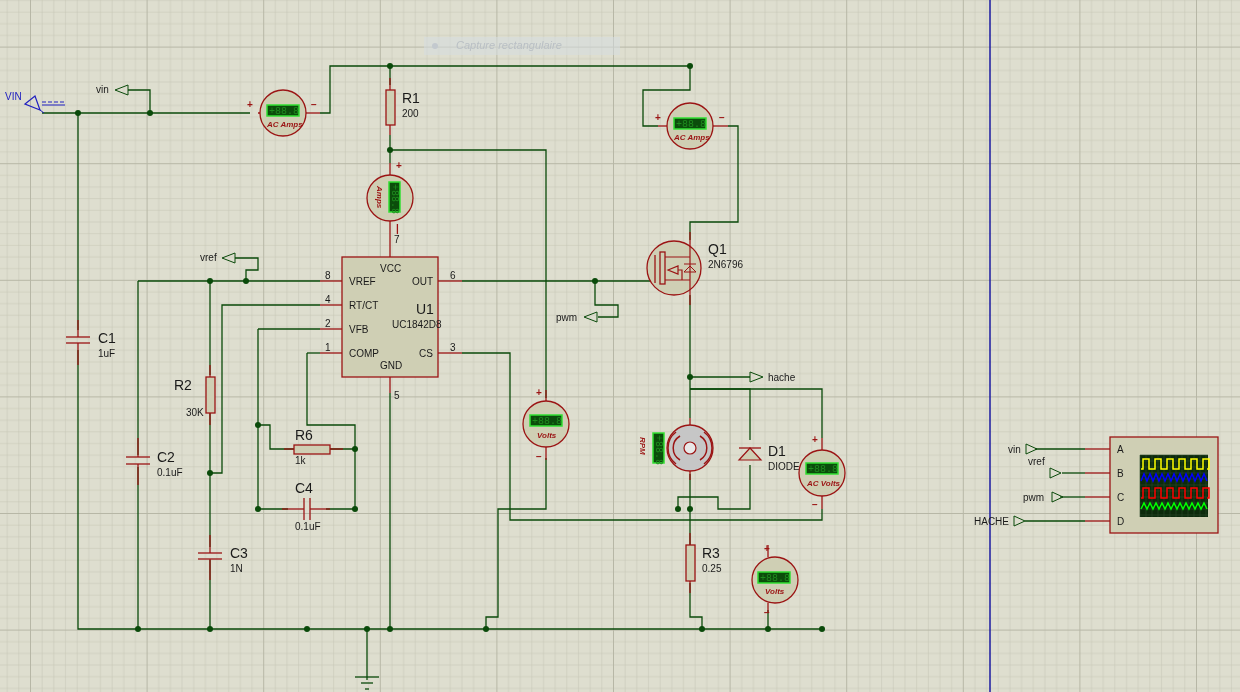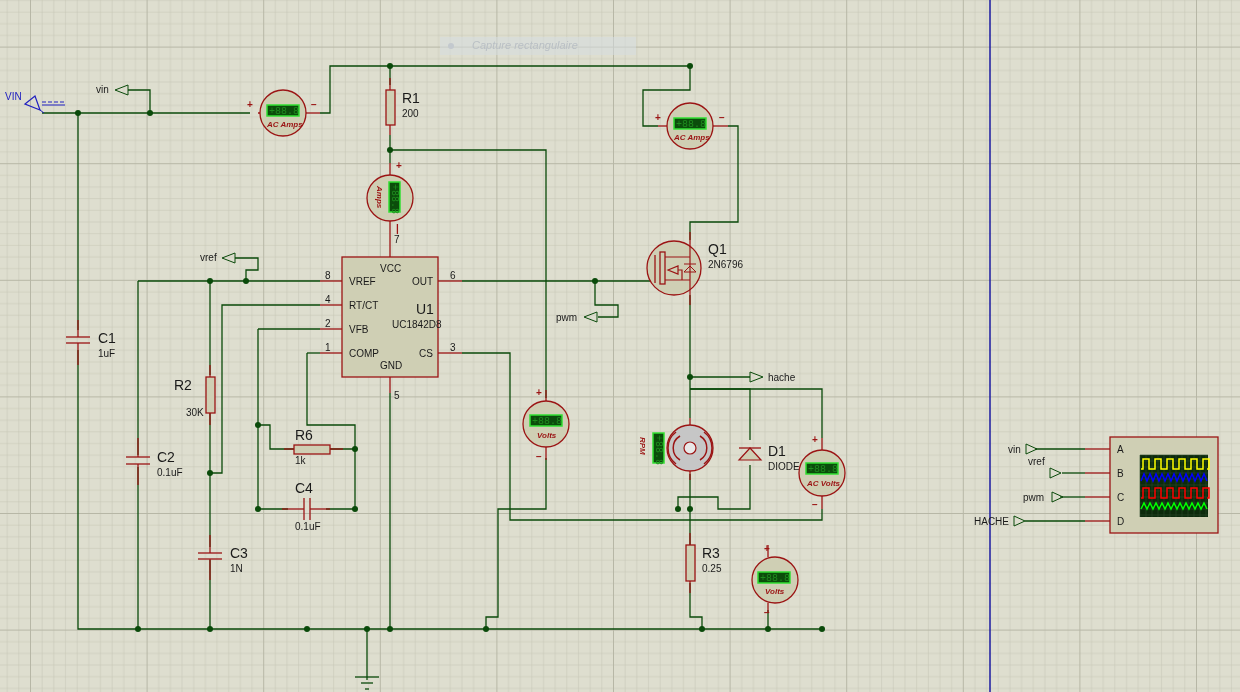--- a/index.html
+++ b/index.html
@@ -10,21 +10,21 @@
   .pin{stroke:#9b1414;stroke-width:1.3;fill:none;}
   .body{fill:#cfcfb4;stroke:#9b1414;stroke-width:1.3;}
   .dot{fill:#0a4a0a;}
   .lbl{fill:#1a1a1a;font-size:10px;}
   .ref{fill:#1a1a1a;font-size:14px;}
   .pinlbl{fill:#1a1a1a;font-size:10px;}
   .meter-txt{fill:#9b1414;font-size:8px;font-style:italic;font-weight:bold;}
   .lcd{fill:#0b4d0b;stroke:#32e032;stroke-width:1.5;}
   .lcd-txt{fill:#1e8c1e;font-size:10px;font-family:"Liberation Mono",monospace;}
   .plus{fill:#9b1414;font-size:10px;font-weight:bold;}
-  .capture{position:absolute;left:440px;top:37px;width:196px;height:18px;background:rgba(214,220,224,0.55);color:#b9bfc4;font-size:11px;font-style:italic;}
+  .capture{position:absolute;left:424px;top:37px;width:196px;height:18px;background:rgba(214,220,224,0.55);color:#b9bfc4;font-size:11px;font-style:italic;}
   .capture span{position:absolute;left:32px;top:2px;}
   .capture i{position:absolute;left:8px;top:6px;width:6px;height:6px;border-radius:3px;background:#c3c9ce;}
 </style>
 </head>
 <body>
 
 <svg id="canvas" width="1240" height="692" viewBox="0 0 1240 692" xmlns="http://www.w3.org/2000/svg">
   <defs>
     <pattern id="gsmall" width="11.66" height="11.66" patternUnits="userSpaceOnUse">
       <path d="M11.66 0 L0 0 0 11.66" fill="none" stroke="#c3c3b2" stroke-width="1"></path>

